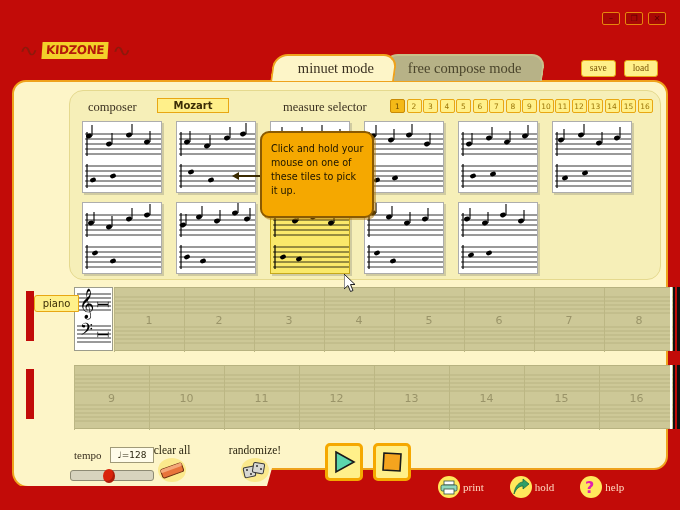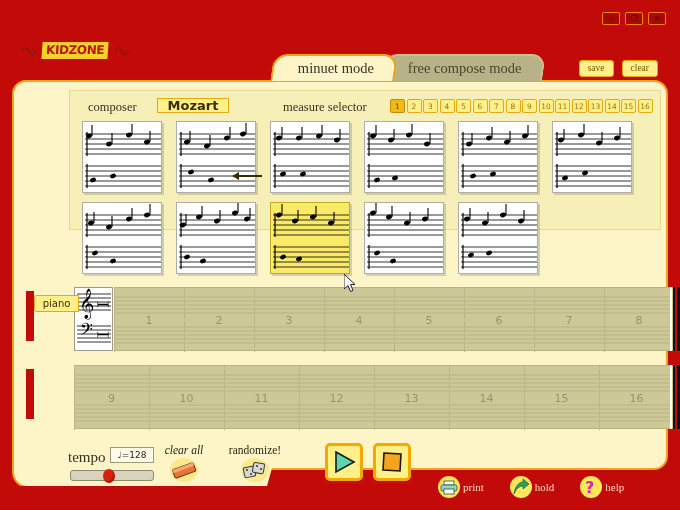--- a/index.html
+++ b/index.html
@@ -102,39 +102,39 @@
     background: #FDF5C8;
     border-left: 2px solid #EFA21C;
     border-right: 2px solid #EFA21C;
     border-bottom: 2px solid #EFA21C;
     border-radius: 0 0 16px 16px;
     clip-path: polygon(0 0, 100% 0, 100% 6px, 430px 6px, 410px 34px, 260px 38px, 255px 56px, 0 56px);
   }
 
   
   .board {
-    position: absolute; left: 55px; top: 8px; width: 592px; height: 140px;
+    position: absolute; left: 55px; top: 8px; width: 592px; height: 190px;
     background: #F6EFB8;
     border: 1px solid #E5D98E;
-    border-radius: 0;
+    border-radius: 14px;
   }
   .board-head { position: absolute; top: 7px; left: 0; width: 100%; height: 18px; }
   .lbl {
     font-family: "Liberation Serif", serif;
     font-size: 12.5px;
     color: #3A3020;
   }
   .composer-label { position: absolute; left: 18px; top: 2px; }
   .composer-box {
     position: absolute; left: 87px; top: 0px;
     width: 72px; height: 15px;
     background: #FFF08A;
     border: 1px solid #E8A713;
     display: flex; align-items: center; justify-content: center;
-    font-size: 13px; font-weight: bold; color: #3A2D06;
+    font-size: 10px; font-weight: bold; color: #3A2D06;
     font-family: "DejaVu Sans", sans-serif;
   }
   .ms-label { position: absolute; left: 213px; top: 2px; }
   .ms-list { position: absolute; left: 320px; top: 1px; display: flex; gap: 1.5px; }
   .ms-cell {
     width: 15px; height: 14px;
     background: #FFF08A;
     border: 1px solid #E8A713;
     border-radius: 2px;
     display: flex; align-items: center; justify-content: center;
@@ -209,21 +209,21 @@
     line-height: 14px;
     color: #1B1400;
     z-index: 30;
   }
   .callout-tail {
     position: absolute; left: 232px; top: 172px;
     width: 30px; height: 8px; z-index: 29;
   }
 
   
-  .tempo-label { position: absolute; left: 68px; top: 449px; font-size: 15px; color:#3A3020; font-family:"Liberation Serif", serif; }
+  .tempo-label { position: absolute; left: 74px; top: 449px; font-size: 11px; color:#3A3020; font-family:"Liberation Serif", serif; }
   .tempo-box {
     position: absolute; left: 110px; top: 447px;
     width: 44px; height: 16px;
     background: #FFFCEA;
     border: 1px solid #A09A78;
     display: flex; align-items: center; justify-content: center;
     font-size: 9px; color: #2B2510;
     font-family: "DejaVu Sans", sans-serif;
   }
   .tempo-slider {
@@ -278,21 +278,21 @@
     <div class="tab active">
       <span>minuet mode</span>
     </div>
     <div class="tab inactive">
       <span>free compose mode</span>
     </div>
   </div>
 
   <div class="savebtns">
     <div class="smallbtn">save</div>
-    <div class="smallbtn">clear</div>
+    <div class="smallbtn">load</div>
   </div>
 
   <div class="panel">
 
     <div class="board">
       <div class="board-head">
         <span class="lbl composer-label">composer</span>
         <div class="composer-box">Mozart</div>
         <span class="lbl ms-label">measure selector</span>
         <div class="ms-list" id="ms-list">
@@ -743,28 +743,29 @@
       </div>
     </div>
   </div>
 
   <div class="panel-bottom-mask"></div>
 
   <svg class="callout-tail">
     <line x1="30" y1="4" x2="4" y2="4" stroke="#3A2A00" stroke-width="2"></line>
     <polygon points="0,4 7,0 7,8" fill="#3A2A00"></polygon>
   </svg>
+  <div class="callout">Click and hold your mouse on one of these tiles to pick it up.</div>
 
   <span class="tempo-label">tempo</span>
   <div class="tempo-box">♩=128</div>
   <div class="tempo-slider">
     <div class="tempo-knob"></div>
   </div>
 
-  <div class="iconbtn" style="left:152px; top:444px; width:64px;font-style:italic;">
+  <div class="iconbtn" style="left:140px; top:444px; width:64px;">
     <span class="cap">clear all</span>
     <svg class="disc" viewBox="0 0 30 26">
       <ellipse cx="15" cy="13" rx="14" ry="12" fill="#FBE98C"></ellipse>
       <g transform="rotate(-20 15 13)">
         <rect x="4" y="9" width="22" height="9" rx="2" fill="#E8743A" stroke="#6B2C10" stroke-width="1"></rect>
         <rect x="4" y="9" width="22" height="3.5" rx="1.5" fill="#F4A878"></rect>
       </g>
     </svg>
   </div>
 

